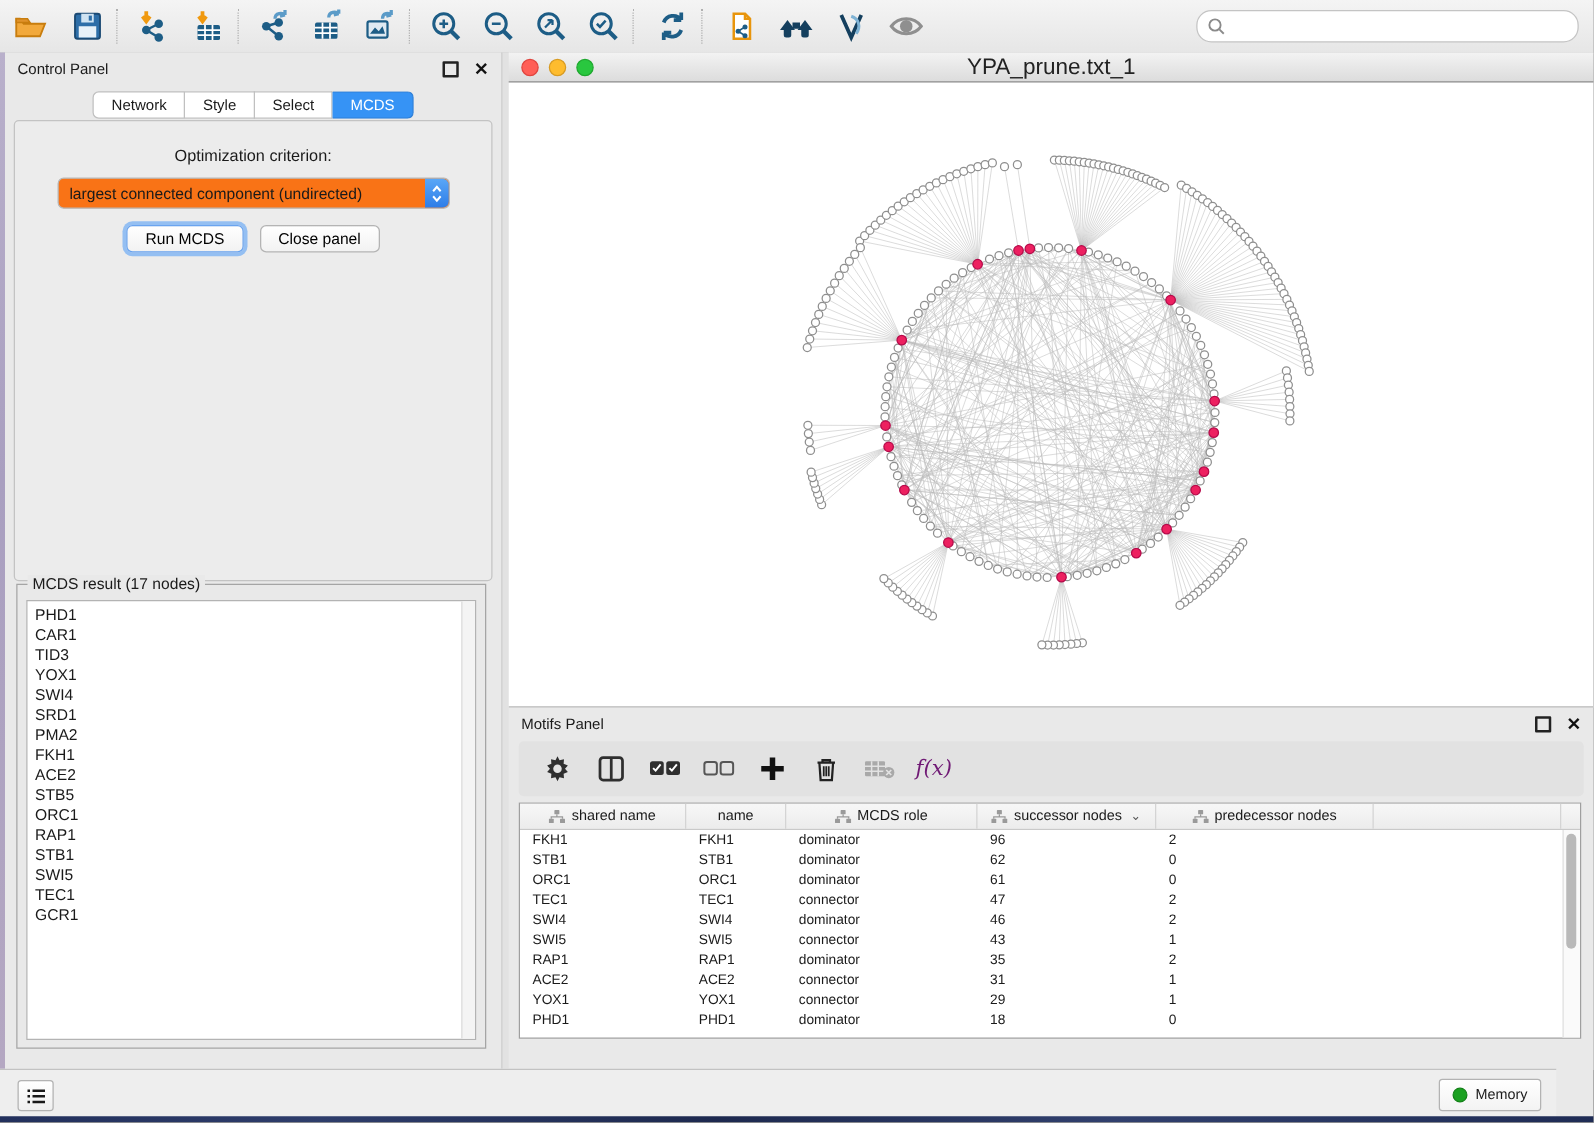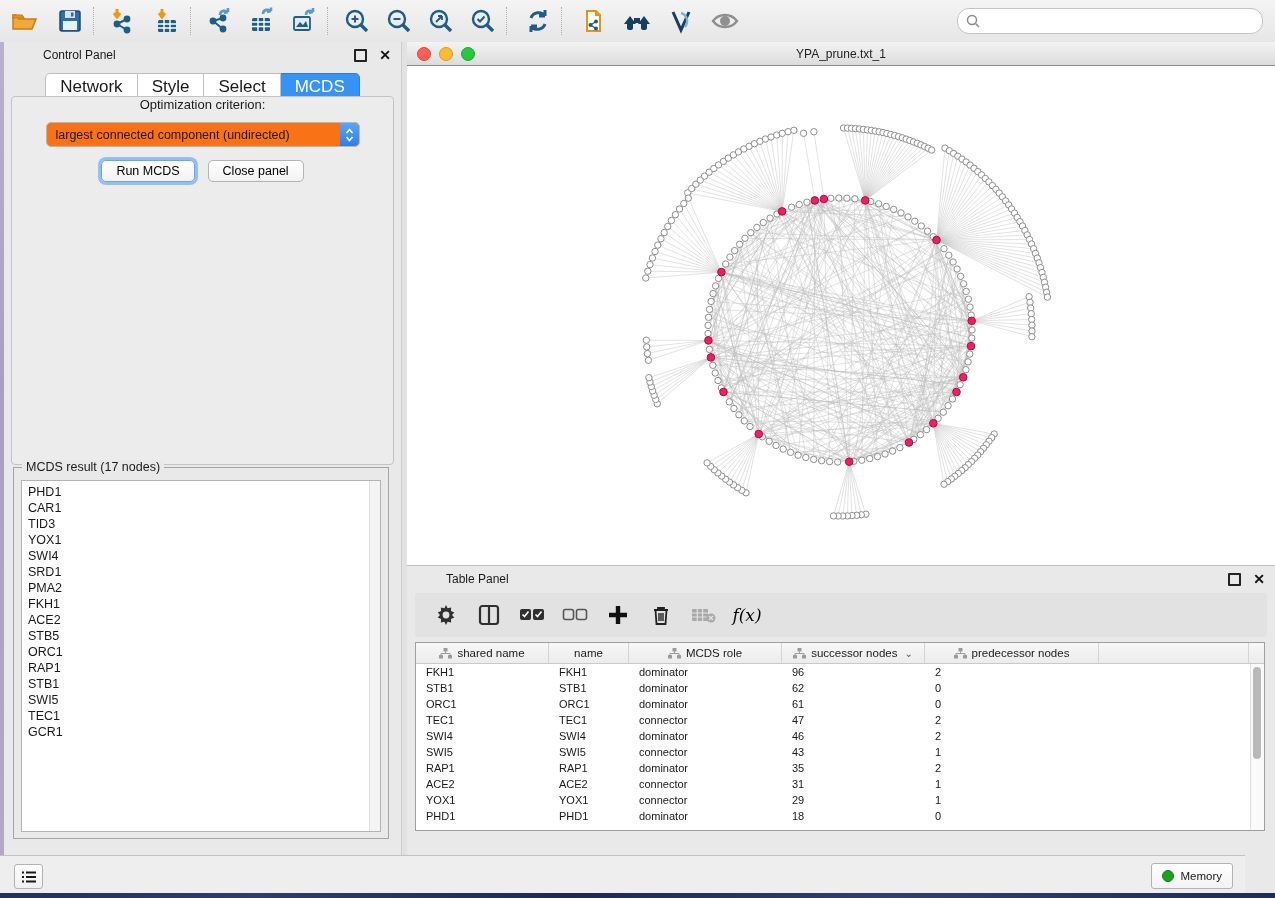--- a/index.html
+++ b/index.html
@@ -17,32 +17,32 @@
   .searchbox input{border:none;outline:none;flex:1;font-size:12px;background:transparent;
     font-family:"Liberation Sans",sans-serif;}
   
   .left-strip{position:absolute;left:0;top:42px;width:4px;height:851px;
     background:linear-gradient(#b9b0cb,#a99fc0 40%,#b5a8c2);}
   .bottom-strip{position:absolute;left:0;top:893px;width:1275px;height:5px;
     background:linear-gradient(90deg,#22305c,#2e3d6b 20%,#1d294f 45%,#31406e 70%,#1f2c55);}
   
   .control-panel{position:absolute;left:4px;top:42px;width:397px;height:813px;background:#e9e9e9;}
   .panel-title-row{position:absolute;left:0;top:0;right:0;height:26px;display:flex;align-items:center;
-    font-size:12px;padding:0 10px;margin-left:29px;}
+    font-size:12px;padding:0 10px;}
   .panel-title-row .ttl{flex:1;}
   .float-box{width:9px;height:9px;border:2px solid #222;border-radius:1px;margin-right:12px;cursor:pointer;}
   .close-x{font-size:14px;font-weight:bold;color:#111;cursor:pointer;line-height:1;}
   .cp-tabs{position:absolute;top:31px;left:0;right:0;display:flex;justify-content:center;}
-  .cp-tab{font-size:17px;padding:3px 14px;background:#fff;border:1px solid #c0c0c0;border-left:none;cursor:pointer;}
+  .cp-tab{font-size:12px;padding:3px 14px;background:#fff;border:1px solid #c0c0c0;border-left:none;cursor:pointer;}
   .cp-tab:first-child{border-left:1px solid #c0c0c0;border-radius:5px 0 0 5px;}
   .cp-tab:last-child{border-radius:0 5px 5px 0;}
   .cp-tab.active{background:#3693f5;border-color:#2f7fd6;color:#fff;}
   .cp-inner{position:absolute;left:7px;top:54px;width:381px;height:367px;background:#ececec;
     border:1px solid #c3c3c3;border-radius:4px;}
-  .opt-label{text-align:center;font-size:13px;}
+  .opt-label{margin-top:20px;text-align:center;font-size:13px;}
   .select-row{margin:10px auto 0 auto;width:312px;height:23px;background:#f97316;border:1px solid #b7b7b7;
     border-radius:5px;display:flex;align-items:center;cursor:pointer;}
   .select-row .sel-text{flex:1;font-size:12.5px;padding-left:9px;white-space:nowrap;overflow:hidden;}
   .select-stepper{width:19px;height:23px;background:linear-gradient(#59a7f7,#2e7de8);border-radius:0 5px 5px 0;
     display:flex;flex-direction:column;align-items:center;justify-content:center;color:#fff;}
   .select-stepper svg{display:block;}
   .btn-row{margin-top:13px;display:flex;justify-content:center;gap:13px;}
   .mac-btn{height:22px;padding:0 14px;background:linear-gradient(#ffffff,#f2f2f2);border:1px solid #b4b4b4;
     border-radius:5px;font-size:12.5px;font-family:"Liberation Sans",sans-serif;cursor:pointer;}
   .mac-btn.focused{box-shadow:0 0 0 3px rgba(77,155,248,.55);border-color:#6aa4ef;}
@@ -58,31 +58,31 @@
     border-left:1px solid #cdcdcd;border-right:1px solid #cdcdcd;cursor:col-resize;}
   
   .net-window{position:absolute;left:407px;top:42px;width:868px;height:523px;}
   .net-titlebar{position:absolute;left:0;top:0;right:0;height:23px;
     background:linear-gradient(#f3f3f3,#dcdcdc);border-bottom:1px solid #a8a8a8;
     display:flex;align-items:center;}
   .tl{width:12px;height:12px;border-radius:50%;margin-left:8px;cursor:pointer;flex:0 0 auto;}
   .tl.red{background:#ff5f57;border:1px solid #e0443e;margin-left:10px;}
   .tl.yellow{background:#febc2e;border:1px solid #d89b22;}
   .tl.green{background:#29c73f;border:1px solid #1ea82e;}
-  .net-title{position:absolute;left:0;right:0;text-align:center;font-size:12px;color:#222;}
+  .net-title{position:absolute;left:0;right:0;text-align:center;font-size:18px;color:#222;}
   .net-canvas{position:absolute;left:0;top:23px;width:868px;height:500px;background:#fff;
     border-top:1px solid #888;}
   
   .table-panel{position:absolute;left:407px;top:565px;width:868px;height:290px;background:#e9e9e9;
     border-top:1px solid #bdbdbd;}
   .tp-toolbar{position:absolute;left:8px;top:27px;right:8px;height:44px;background:#e2e2e2;
     border-radius:4px;display:flex;align-items:center;padding-left:18px;gap:0;}
   .tp-ic{width:26px;height:26px;margin-right:17px;display:flex;align-items:center;justify-content:center;cursor:pointer;}
   .tp-ic.disabled{cursor:default;}
-  .fx-label{font-family:"DejaVu Serif",serif;font-style:italic;font-size:17px;color:#000000;}
+  .fx-label{font-family:"DejaVu Serif",serif;font-style:italic;font-size:17px;color:#701a75;}
   .tp-table{position:absolute;left:8px;top:76px;width:848px;height:187px;background:#fff;border:1px solid #9f9f9f;}
   .tp-header{position:absolute;left:0;top:0;right:0;height:20px;background:linear-gradient(#f7f7f7,#ececec);
     border-bottom:1px solid #c9c9c9;display:flex;}
   .th-cell{height:20px;border-right:1px solid #d4d4d4;display:flex;align-items:center;justify-content:center;
     font-size:11.5px;gap:5px;box-sizing:border-box;cursor:pointer;}
   .th-cell .sort{font-size:10px;color:#555;margin-left:2px;}
   .tp-body{position:absolute;left:0;top:21px;right:0;bottom:0;overflow:hidden;}
   .t-row{display:flex;height:16px;line-height:16px;font-size:11px;cursor:default;}
   .t-cell{box-sizing:border-box;padding:0 10px;white-space:nowrap;overflow:hidden;}
   .t-cell.num{}
@@ -1082,21 +1082,21 @@
           <circle cx="316.5" cy="326.0" r="3.8" fill="#ed2060" stroke="#b50a4a" stroke-width="1"></circle>
           <circle cx="303.9" cy="291.4" r="3.8" fill="#ed2060" stroke="#b50a4a" stroke-width="1"></circle>
           <circle cx="301.4" cy="274.4" r="3.8" fill="#ed2060" stroke="#b50a4a" stroke-width="1"></circle>
           <circle cx="314.4" cy="206.1" r="3.8" fill="#ed2060" stroke="#b50a4a" stroke-width="1"></circle>
         </svg>
     </div>
   </div>
 
   <div class="table-panel">
     <div class="panel-title-row">
-      <span class="ttl">Table Panel</span>
+      <span class="ttl">Motifs Panel</span>
       <span class="float-box"></span>
       <span class="close-x">✕</span>
     </div>
     <div class="tp-toolbar">
       <span class="tp-ic">
         <svg width="22" height="22" viewBox="0 0 22 22">
             <path d="M11 1 L12.6 4.2 L16.2 3.4 L15.9 7 L19.3 8.4 L17 11 L19.3 13.6 L15.9 15 L16.2 18.6 L12.6 17.8 L11 21 L9.4 17.8 L5.8 18.6 L6.1 15 L2.7 13.6 L5 11 L2.7 8.4 L6.1 7 L5.8 3.4 L9.4 4.2 Z" fill="#2f2f2f"></path>
             <circle cx="11" cy="11" r="3.4" fill="#e2e2e2"></circle>
           </svg>
       </span>

